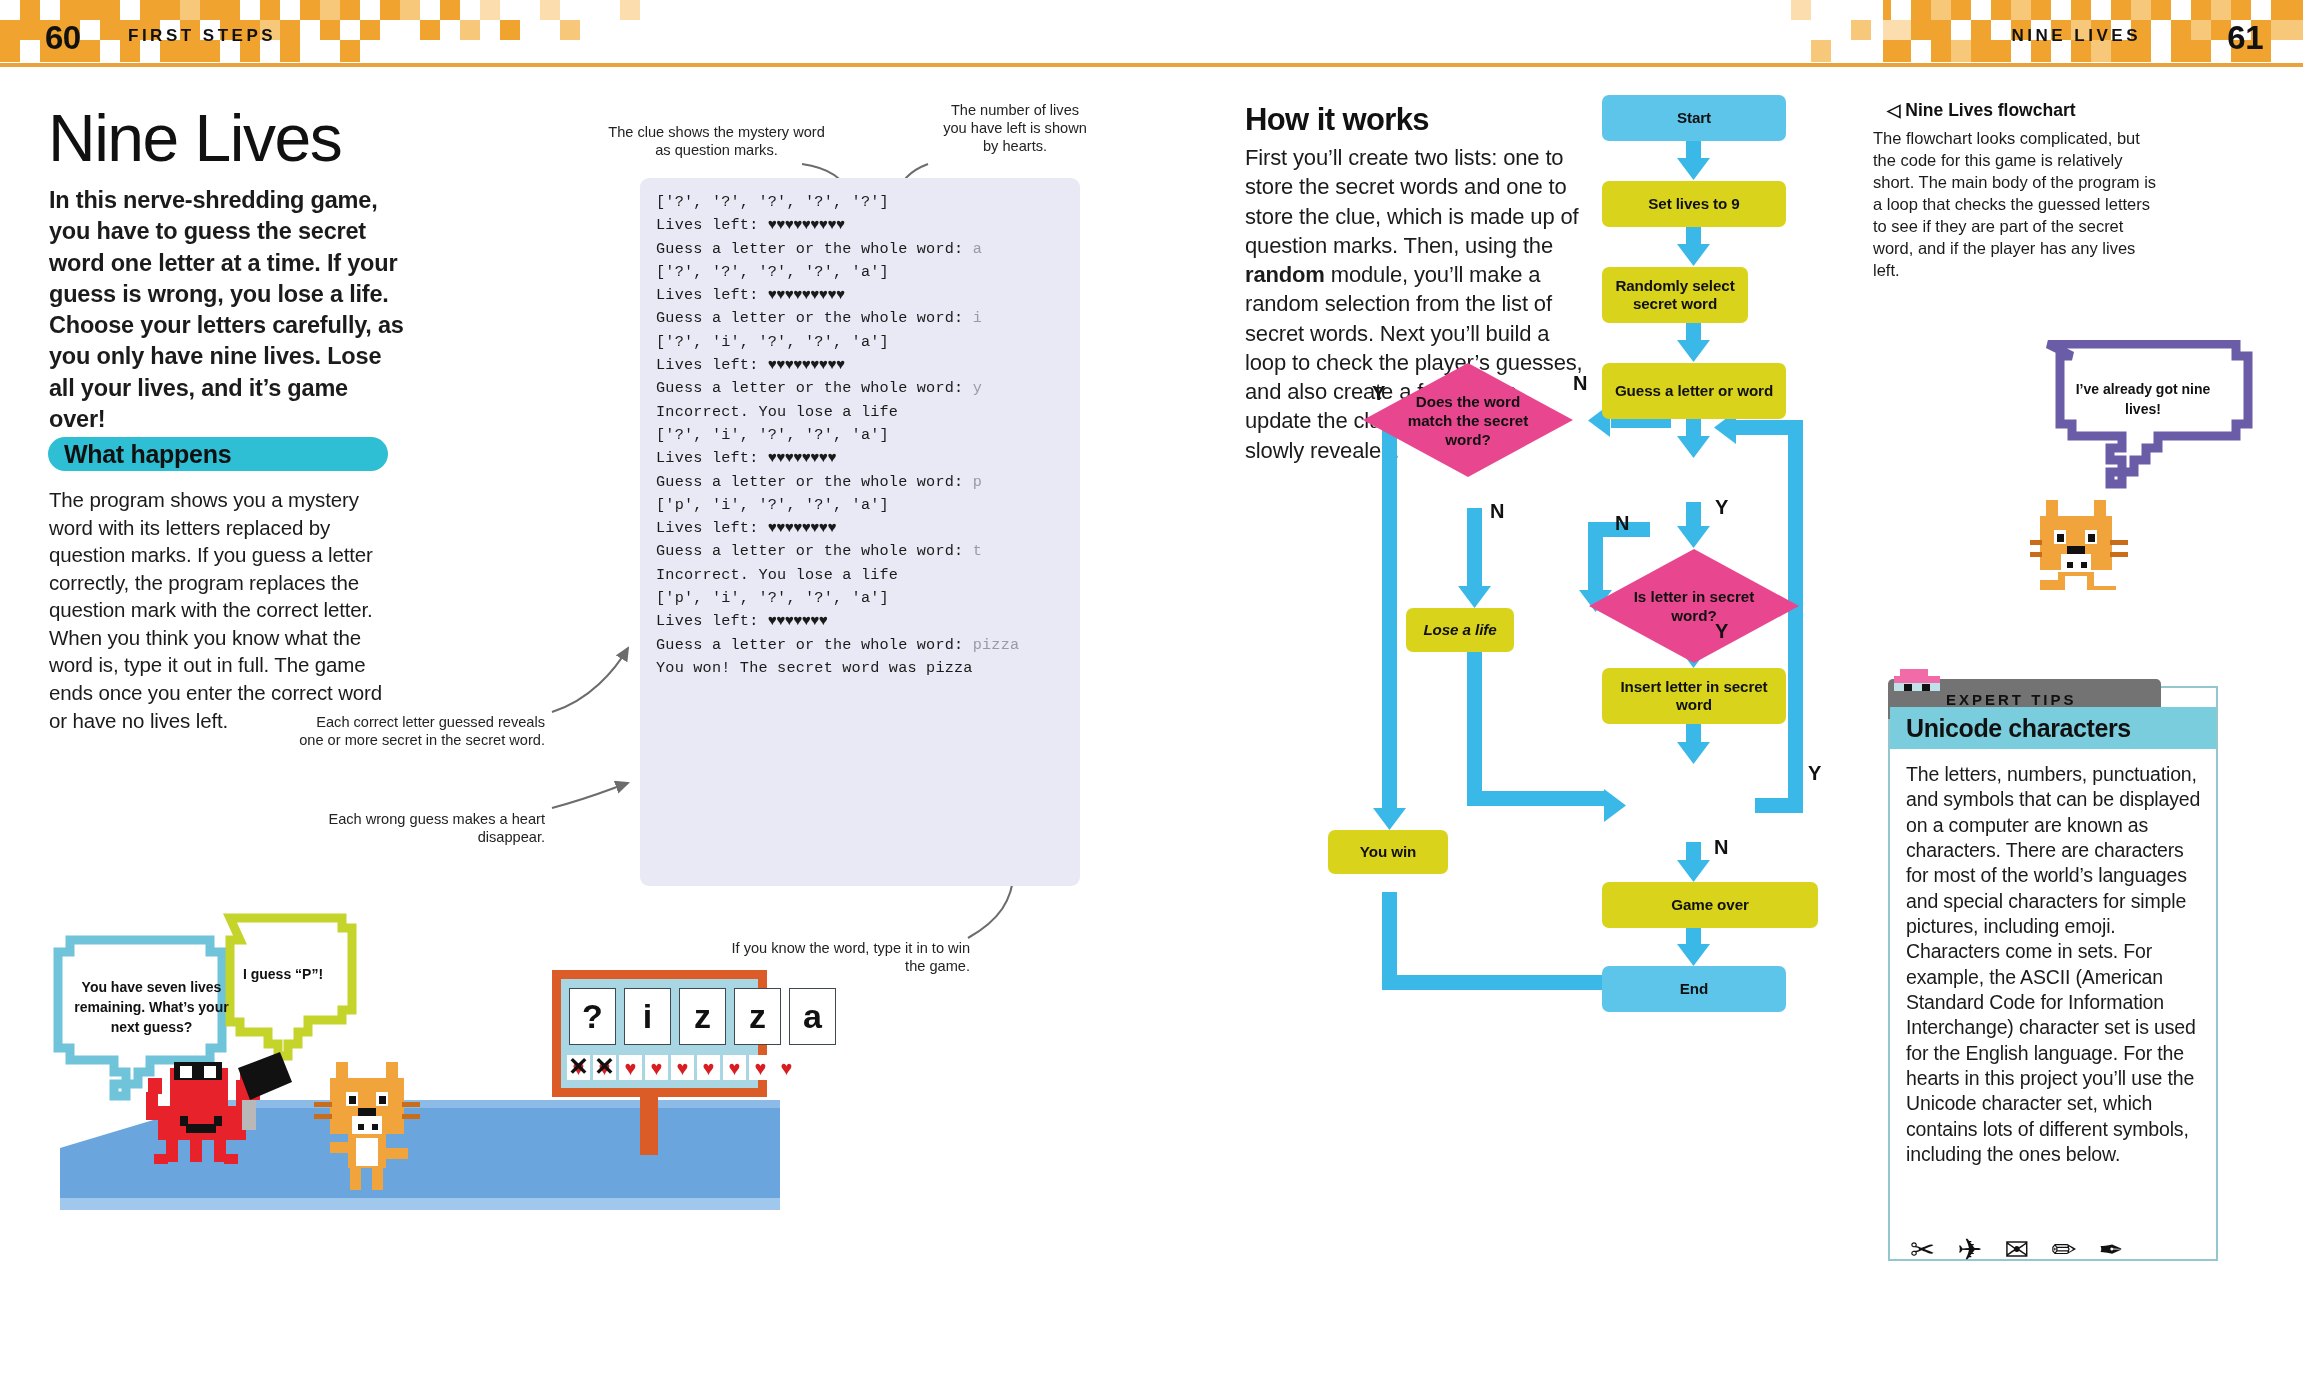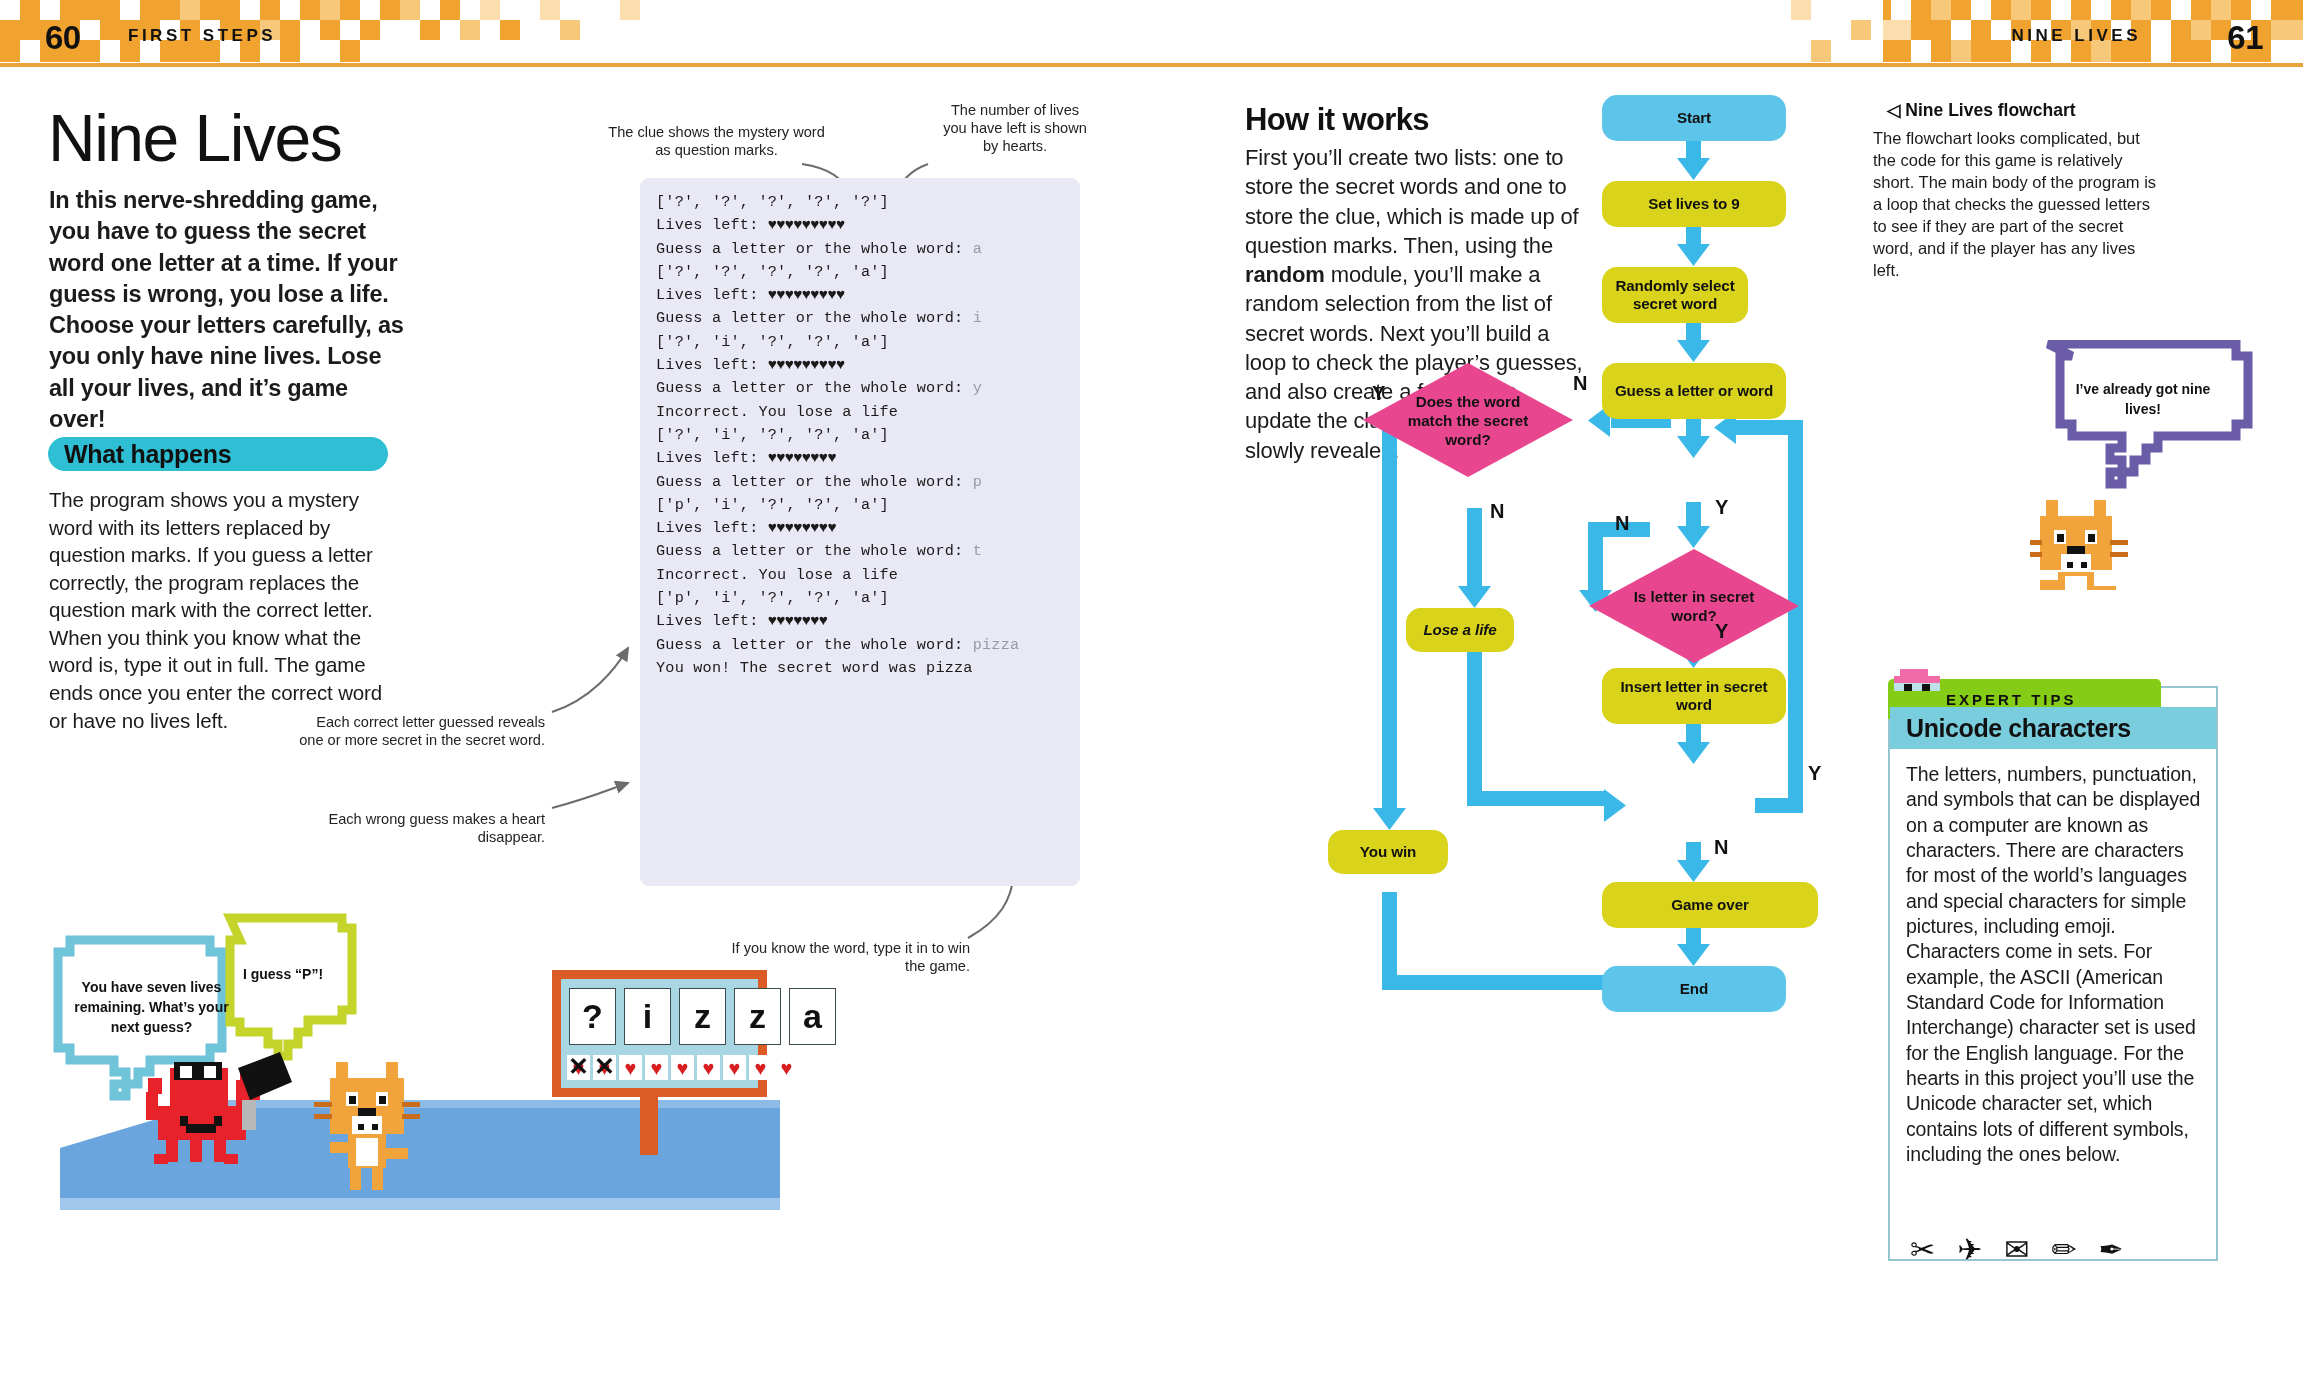--- a/index.html
+++ b/index.html
@@ -58,37 +58,37 @@
   .board-leg { position: absolute; left: 640px; top: 1097px; width: 18px; height: 58px; background: #db5c26; }
 
   
   .howtitle { position: absolute; left: 1245px; top: 102px; font-size: 31px; font-weight: bold; letter-spacing: -0.6px; color: #111; }
 
   
   .fc { position: absolute; left: 1190px; top: 90px; width: 700px; height: 1230px; }
   .fc svg { position: absolute; left: 0; top: 0; }
   .node { position: absolute; display: flex; align-items: center; justify-content: center;
     text-align: center; font-size: 15.2px; font-weight: bold; color: #111; line-height: 1.2; letter-spacing: -0.1px; }
-  .node.box { border-radius: 15px; }
+  .node.box { border-radius: 7px; }
   .node.blue { background: #5ec5ea; }
   .node.yellow { background: #d9d41b; }
   .dia { position: absolute; }
   .dia .label { position: absolute; left: 0; top: 0; width: 100%; height: 100%;
     display: flex; align-items: center; justify-content: center; text-align: center;
     font-size: 15.2px; font-weight: bold; color: #111; line-height: 1.25; }
   .yn { position: absolute; font-size: 20px; font-weight: bold; color: #111; }
 
   
   .capttl { position: absolute; left: 1887px; top: 100px; font-size: 17.5px; font-weight: bold; color: #111; }
   .captxt { position: absolute; left: 1873px; top: 128px; width: 290px; font-size: 16.5px; line-height: 1.33; color: #1b1b1b; }
 
   .tipsbox { position: absolute; left: 1888px; top: 686px; width: 330px; height: 575px;
     background: #ffffff; border: 2px solid #93c6cf; }
   .tipstab { position: absolute; left: 1888px; top: 679px; width: 273px; height: 40px;
-    background: #84cc16; border-radius: 5px 5px 0 0; display: flex; align-items: center; }
+    background: #737373; border-radius: 5px 5px 0 0; display: flex; align-items: center; }
   .tipstab .lbl { font-size: 15px; font-weight: bold; letter-spacing: 3px; color: #111; margin-left: 58px; }
   .tipshead { position: absolute; left: 1890px; top: 707px; width: 326px; height: 42px; background: #79cddd;
     display: flex; align-items: center; }
   .tipshead span { font-size: 25px; font-weight: bold; color: #111; margin-left: 16px; letter-spacing: -0.4px; }
   .tipsbody { position: absolute; left: 1906px; top: 762px; width: 296px; font-size: 19.5px; line-height: 1.30; color: #1b1b1b; letter-spacing: -0.15px; }
   .glyphrow { position: absolute; left: 1910px; top: 1232px; width: 300px; display: flex; gap: 22px; font-size: 30px; color: #111; }
 </style>
 </head>
 <body>
 

